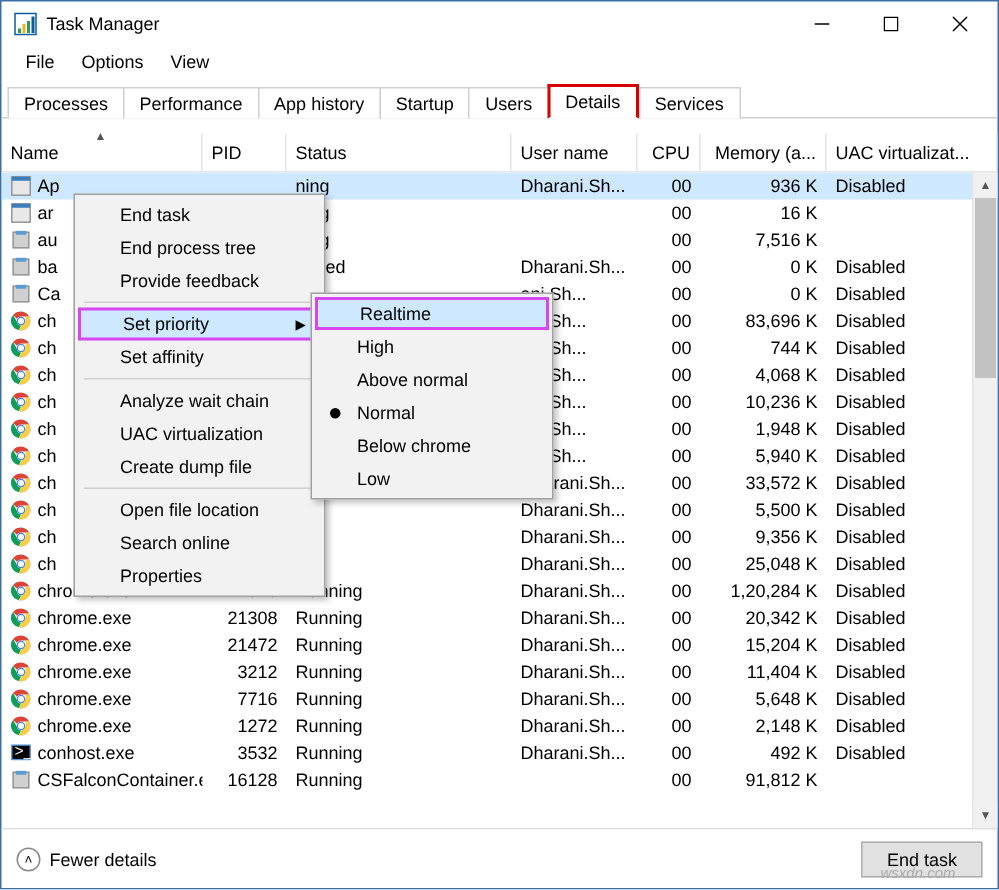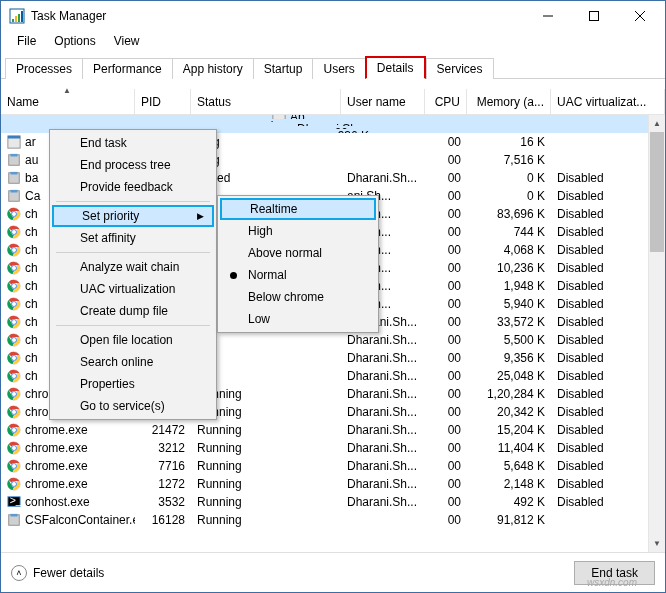--- a/index.html
+++ b/index.html
@@ -31,41 +31,41 @@
 .col-status { width: 150px; }
 .col-user { width: 84px; }
 .col-cpu { width: 42px; justify-content: flex-end; }
 .col-mem { width: 84px; justify-content: flex-end; }
 .col-uac { flex: 1; }
 .sort-ind { position: absolute; left: 62px; top: -3px; font-size: 8px; color: #555; }
 
 
 .rows { flex: 1; overflow: hidden; position: relative; }
 .row { height: 18px; display: flex; align-items: center; white-space: nowrap; }
-.row.selected { background: #cde8ff; flex-direction: column; }
+.row.selected { background: #cde8ff; }
 .cell { padding: 0 6px; overflow: hidden; text-overflow: ellipsis; white-space: nowrap; }
 .cell-name { width: 134px; display: flex; align-items: center; gap: 4px; }
 .cell-pid { width: 56px; text-align: right; }
 .cell-status { width: 150px; }
 .cell-user { width: 84px; }
 .cell-cpu { width: 42px; text-align: right; }
 .cell-mem { width: 84px; text-align: right; }
 .cell-uac { flex: 1; }
 .proc-icon { width: 14px; height: 14px; display: inline-block; flex-shrink: 0; }
 
 
 .ctx-menu { position: absolute; background: #f2f2f2; border: 1px solid #a0a0a0; box-shadow: 2px 2px 4px rgba(0,0,0,0.25); padding: 2px; z-index: 10; }
 .ctx-item { height: 22px; display: flex; align-items: center; padding: 0 20px 0 28px; position: relative; cursor: default; }
-.ctx-item.hl { border: 2px solid #0ea5e9; background: #cde8ff; }
+.ctx-item.hl { border: 2px solid #d946ef; background: #cde8ff; }
 .ctx-sep { height: 1px; background: #d0d0d0; margin: 3px 4px; }
 .ctx-sub-arrow { position: absolute; right: 8px; font-size: 9px; }
 .ctx-radio { position: absolute; left: 10px; width: 7px; height: 7px; background: #000; border-radius: 50%; }
 
 .ctx-main { left: 48px; top: 128px; width: 168px; }
-.ctx-sub { left: 216px; top: 194px; width: 162px; text-align: center; }
+.ctx-sub { left: 206px; top: 194px; width: 162px; text-align: center; }
 
 
 .footer { height: 40px; border-top: 1px solid #e0e0e0; display: flex; align-items: center; padding: 0 10px; justify-content: space-between; }
 .fewer { display: flex; align-items: center; gap: 6px; cursor: default; }
 .fewer-ico { width: 16px; height: 16px; border: 1px solid #888; border-radius: 50%; display: flex; align-items: center; justify-content: center; font-size: 9px; }
 .end-task { padding: 4px 16px; border: 1px solid #adadad; background: #e1e1e1; cursor: default; }
 
 
 .vscroll { position: absolute; right: 0; top: 0; bottom: 0; width: 17px; background: #f0f0f0; border-left: 1px solid #e5e5e5; }
 .vscroll-btn { height: 17px; background: #f0f0f0; display: flex; align-items: center; justify-content: center; font-size: 8px; color: #555; }
@@ -587,21 +587,20 @@
       <div class="ctx-item hl">Set priority<span class="ctx-sub-arrow">▶</span></div>
       <div class="ctx-item">Set affinity</div>
       <div class="ctx-sep"></div>
       <div class="ctx-item">Analyze wait chain</div>
       <div class="ctx-item">UAC virtualization</div>
       <div class="ctx-item">Create dump file</div>
       <div class="ctx-sep"></div>
       <div class="ctx-item">Open file location</div>
       <div class="ctx-item">Search online</div>
       <div class="ctx-item">Properties</div>
-      <div class="ctx-item">Go to service(s)</div>
     </div>
 
   <div class="ctx-menu ctx-sub" id="ctx-sub">
       <div class="ctx-item hl">
         <span>Realtime</span>
       </div>
       <div class="ctx-item">
         <span>High</span>
       </div>
       <div class="ctx-item">

